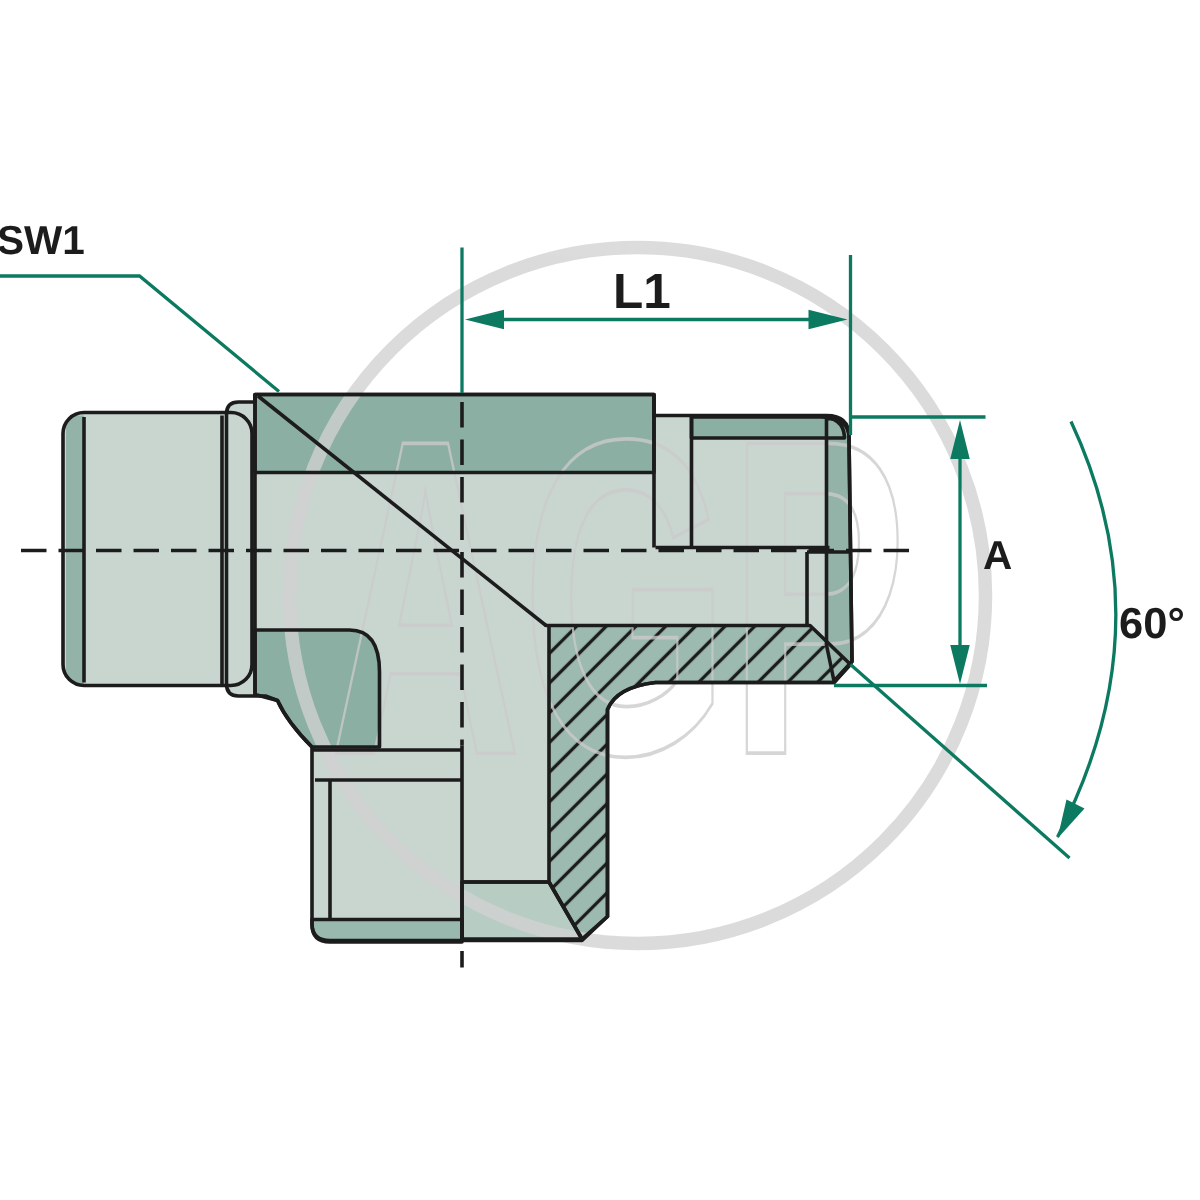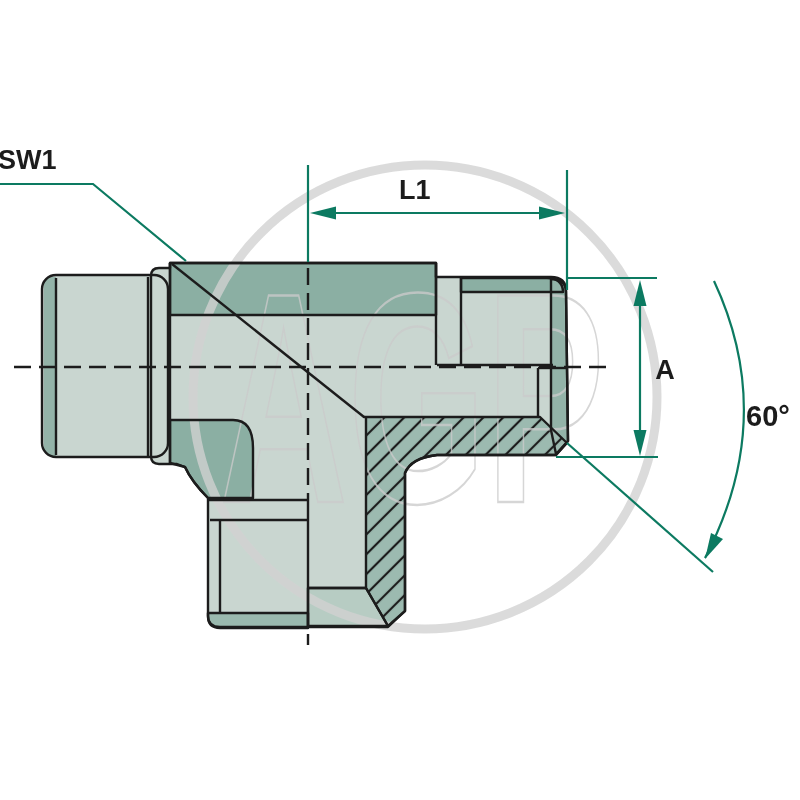--- a/index.html
+++ b/index.html
@@ -6,21 +6,21 @@
   .stage{
     position:relative;width:800px;height:800px;background:#ffffff;overflow:hidden;
     font-family:"Liberation Sans", sans-serif;
   }
   .stage svg{position:absolute;left:0;top:0;}
   .lbl{
     position:absolute;color:#1c1c1c;font-weight:600;line-height:1;
     font-family:"Liberation Sans", sans-serif;white-space:nowrap;
   }
   #lbl-sw1{left:-2px;top:147px;font-size:27px;}
-  #lbl-l1{left:399px;top:177px;width:58px;text-align:left;font-size:27px;}
+  #lbl-l1{left:399px;top:177px;width:58px;text-align:center;font-size:33px;}
   #lbl-a{left:650px;top:357px;width:30px;text-align:center;font-size:27px;}
   #lbl-angle{left:746px;top:402px;width:60px;font-size:29px;}
 
   
   .fills *{stroke:none;}
   .f-light{fill:#c9d6d0;}
   .f-dark{fill:#8bafa3;}
   .f-mid{fill:#9ab9ae;}
   .f-strip{fill:#93b3a8;}
   .f-lm{fill:#b7ccc3;}

